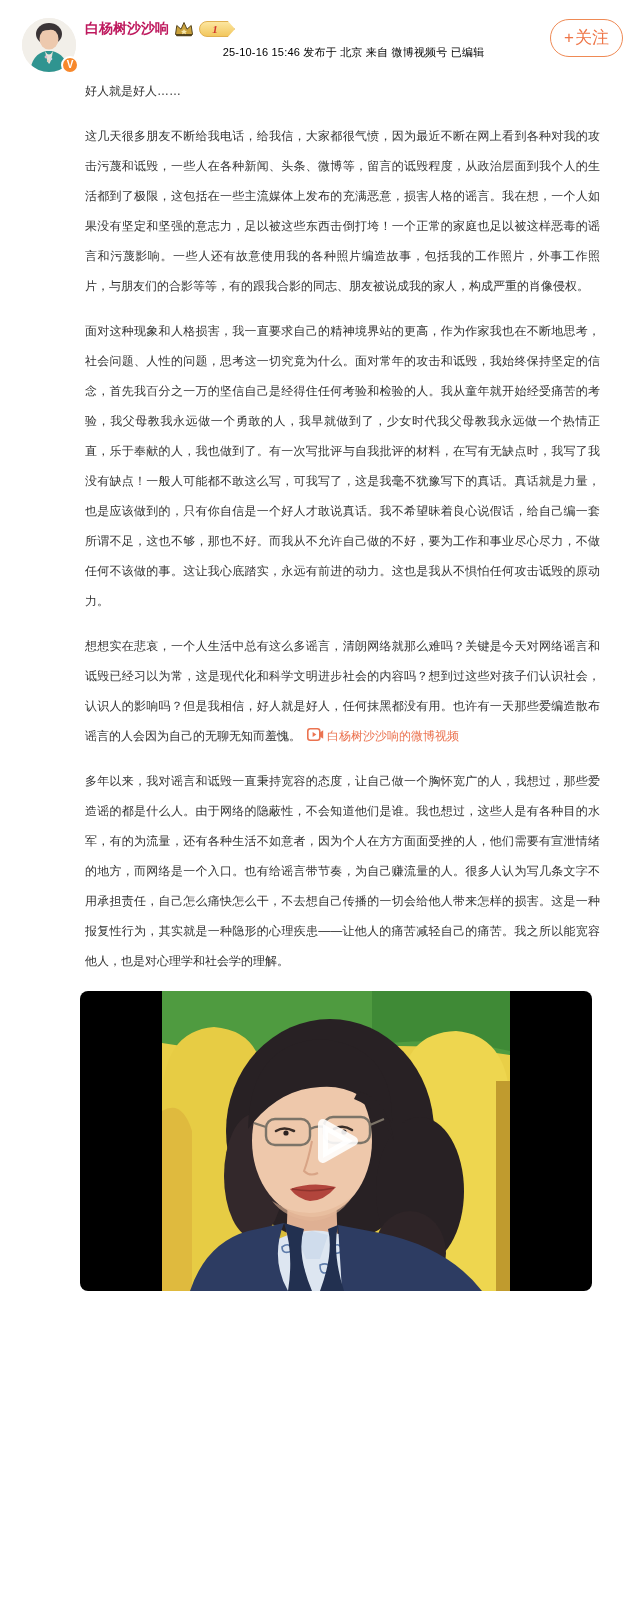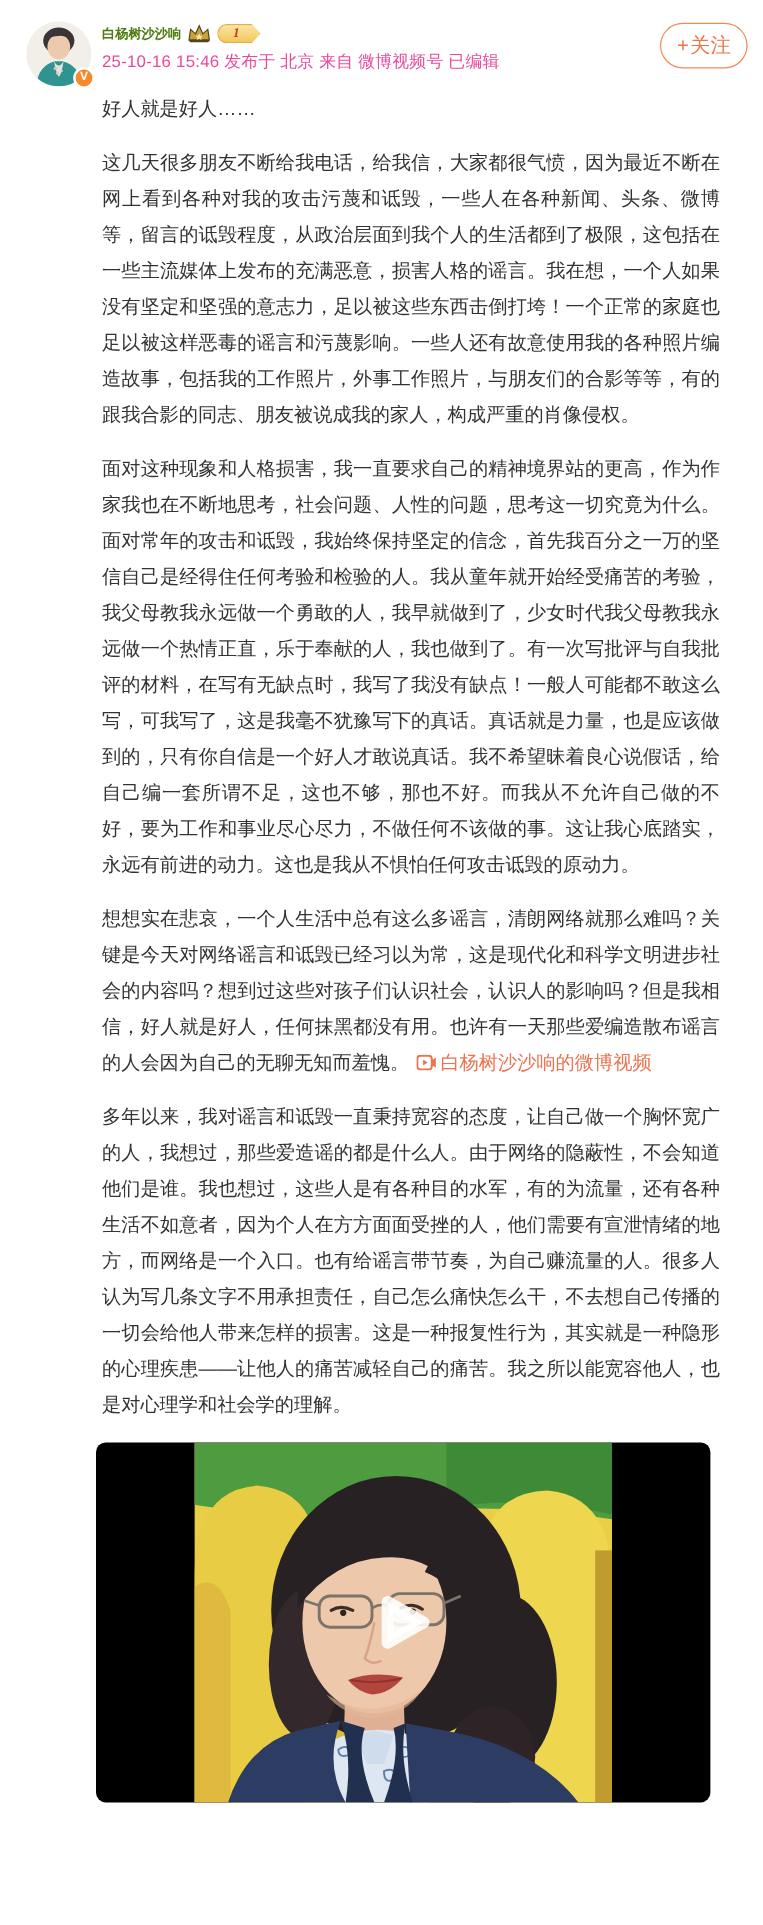--- a/index.html
+++ b/index.html
@@ -15,41 +15,41 @@
   .header { position:relative; padding:18px 14px 0 22px; }
   .avatar-wrap { position:absolute; left:22px; top:18px; width:54px; height:54px; }
   .avatar { width:54px; height:54px; border-radius:50%; overflow:hidden; background:#f1eee8; display:block; }
   .v-badge {
     position:absolute; right:-3px; bottom:-2px; width:18px; height:18px; border-radius:50%;
     background:#f7882c; border:2px solid #fff; color:#fff; font-size:10px; font-weight:bold;
     display:flex; align-items:center; justify-content:center; line-height:1;
   }
   .head-info { margin-left:63px; padding-top:2px; }
   .name-row { display:flex; align-items:center; gap:5px; }
-  .username { font-size:11px; font-weight:bold; color:#4d7c0f;text-align:center; }
+  .username { font-size:14px; font-weight:bold; color:#be185d;text-align:center; }
   .crown-icon { width:20px; height:16px; display:inline-block; }
   .vip-badge {
     display:inline-block; min-width:36px; height:16px; line-height:14px; text-align:center;
     background:linear-gradient(#fce6a0,#f2c75e); border:1px solid #e0b050;
     clip-path:polygon(0 0, 80% 0, 100% 50%, 80% 100%, 0 100%);
     border-radius:8px 0 0 8px;
     color:#d0342c; font-size:11px; font-style:italic; font-family:"Liberation Serif",serif; font-weight:bold;
     padding:0 10px 0 6px;
   }
-  .meta { margin-top:7px; font-size:14px; color:#ec4899; letter-spacing:0.2px; }
+  .meta { margin-top:7px; font-size:11px; color:#000000; letter-spacing:0.2px;text-align:center; }
   .follow-btn {
     position:absolute; right:13px; top:19px;
     border:1.5px solid #ef8a55; color:#ee7446; background:#fff;
     font-size:17px; line-height:1; padding:9px 13px 10px; border-radius:20px;
     display:flex; align-items:center; gap:1px; cursor:pointer;
   }
   .follow-plus { font-size:17px; }
 
   
-  .content { margin:16px 36px 0 85px; width:515px; font-size:16px; line-height:30px; color:#333;
+  .content { margin:16px 36px 0 85px; width:515px; font-size:12px; line-height:30px; color:#333;
     text-align:justify; }
   .content p { margin:0 0 15px; }
   .video-link { color:#eb7350; text-decoration:none; white-space:normal; cursor:pointer; }
   .vlink-icon { display:inline-block; width:17px; height:13px; vertical-align:-1px; margin:0 3px 0 6px; }
 
   
   .video-card {
     position:relative; margin:13px 0 0 80px; width:512px; height:300px;
     background:#000; border-radius:8px; overflow:hidden; cursor:pointer;
   }

